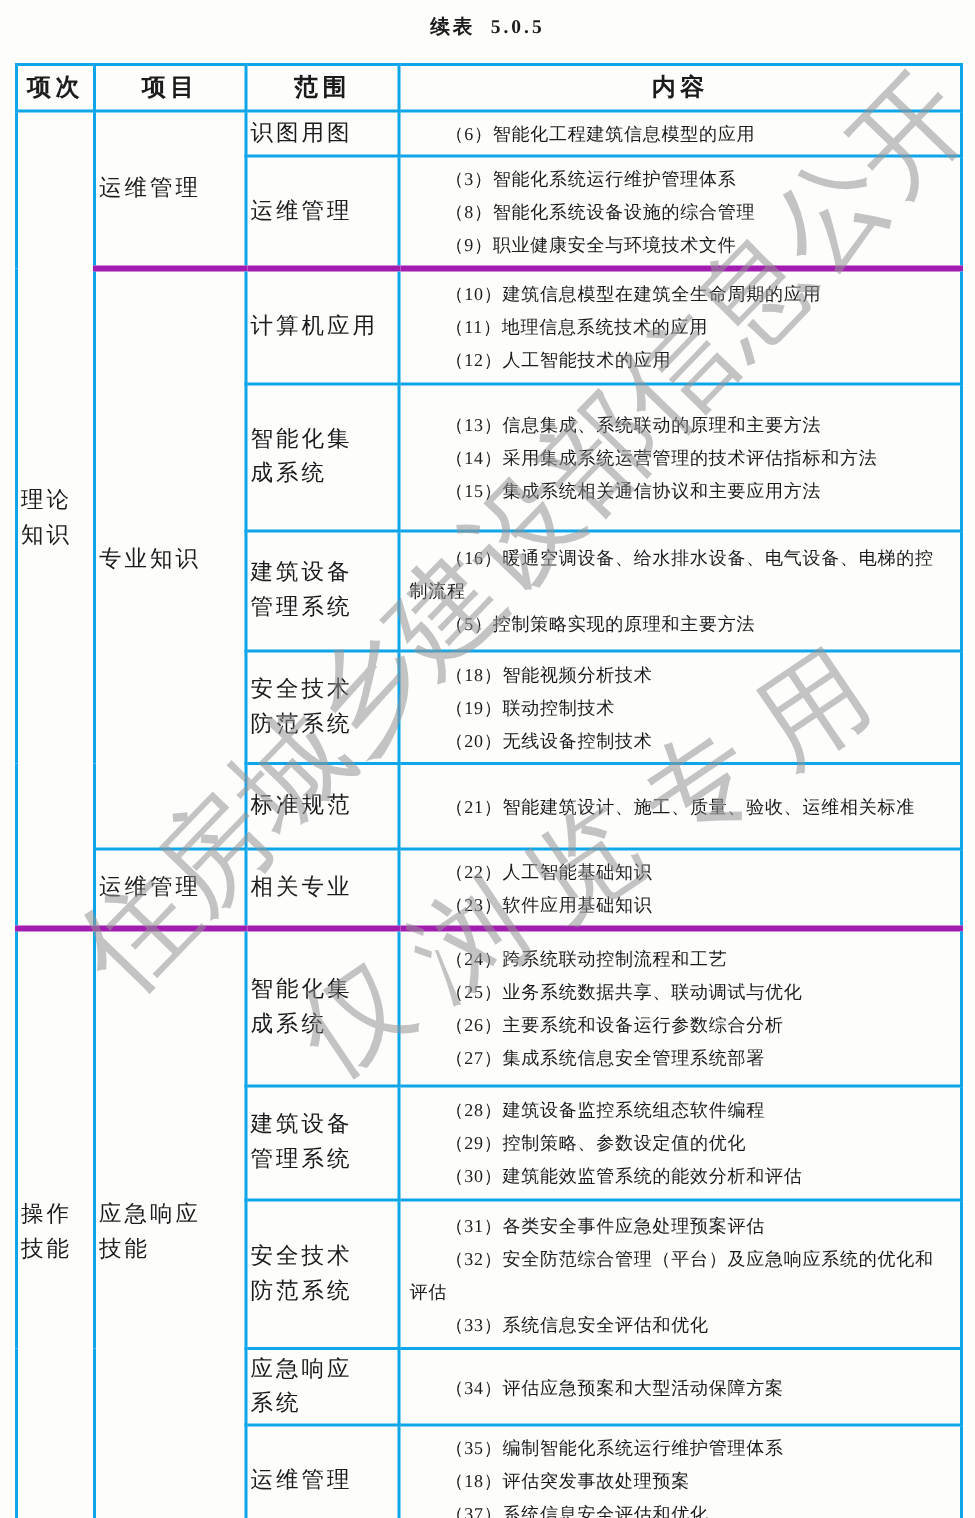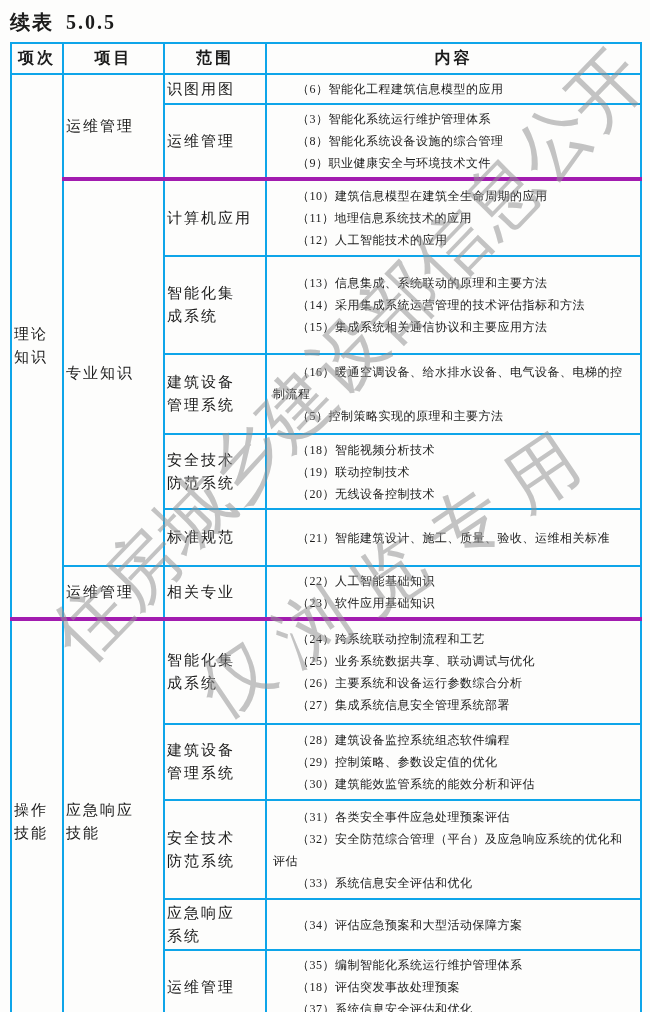--- a/index.html
+++ b/index.html
@@ -3,21 +3,21 @@
 <meta charset="utf-8">
 <style>
   html,body{margin:0;padding:0;}
   body{
     width:650px;height:1012px;position:relative;overflow:hidden;
     background:#fdfdfc;color:#1b1b1b;
     font-family:"Liberation Serif","DejaVu Serif",serif;
   }
   .doc-title{
     position:absolute;left:10px;top:9px;width:630px;
-    font-size:20px;font-weight:700;
+    text-align:center;font-size:13px;font-weight:700;
     letter-spacing:2px;word-spacing:5px;
   }
   table.spec{
     position:absolute;left:10px;top:42px;width:630px;
     border-collapse:collapse;table-layout:fixed;
     border:2px solid #1f1f1f;
   }
   .spec th,.spec td{border:2px solid #0ea5e9;overflow:hidden;}
   .spec thead tr{height:31px;}
   .spec th{

